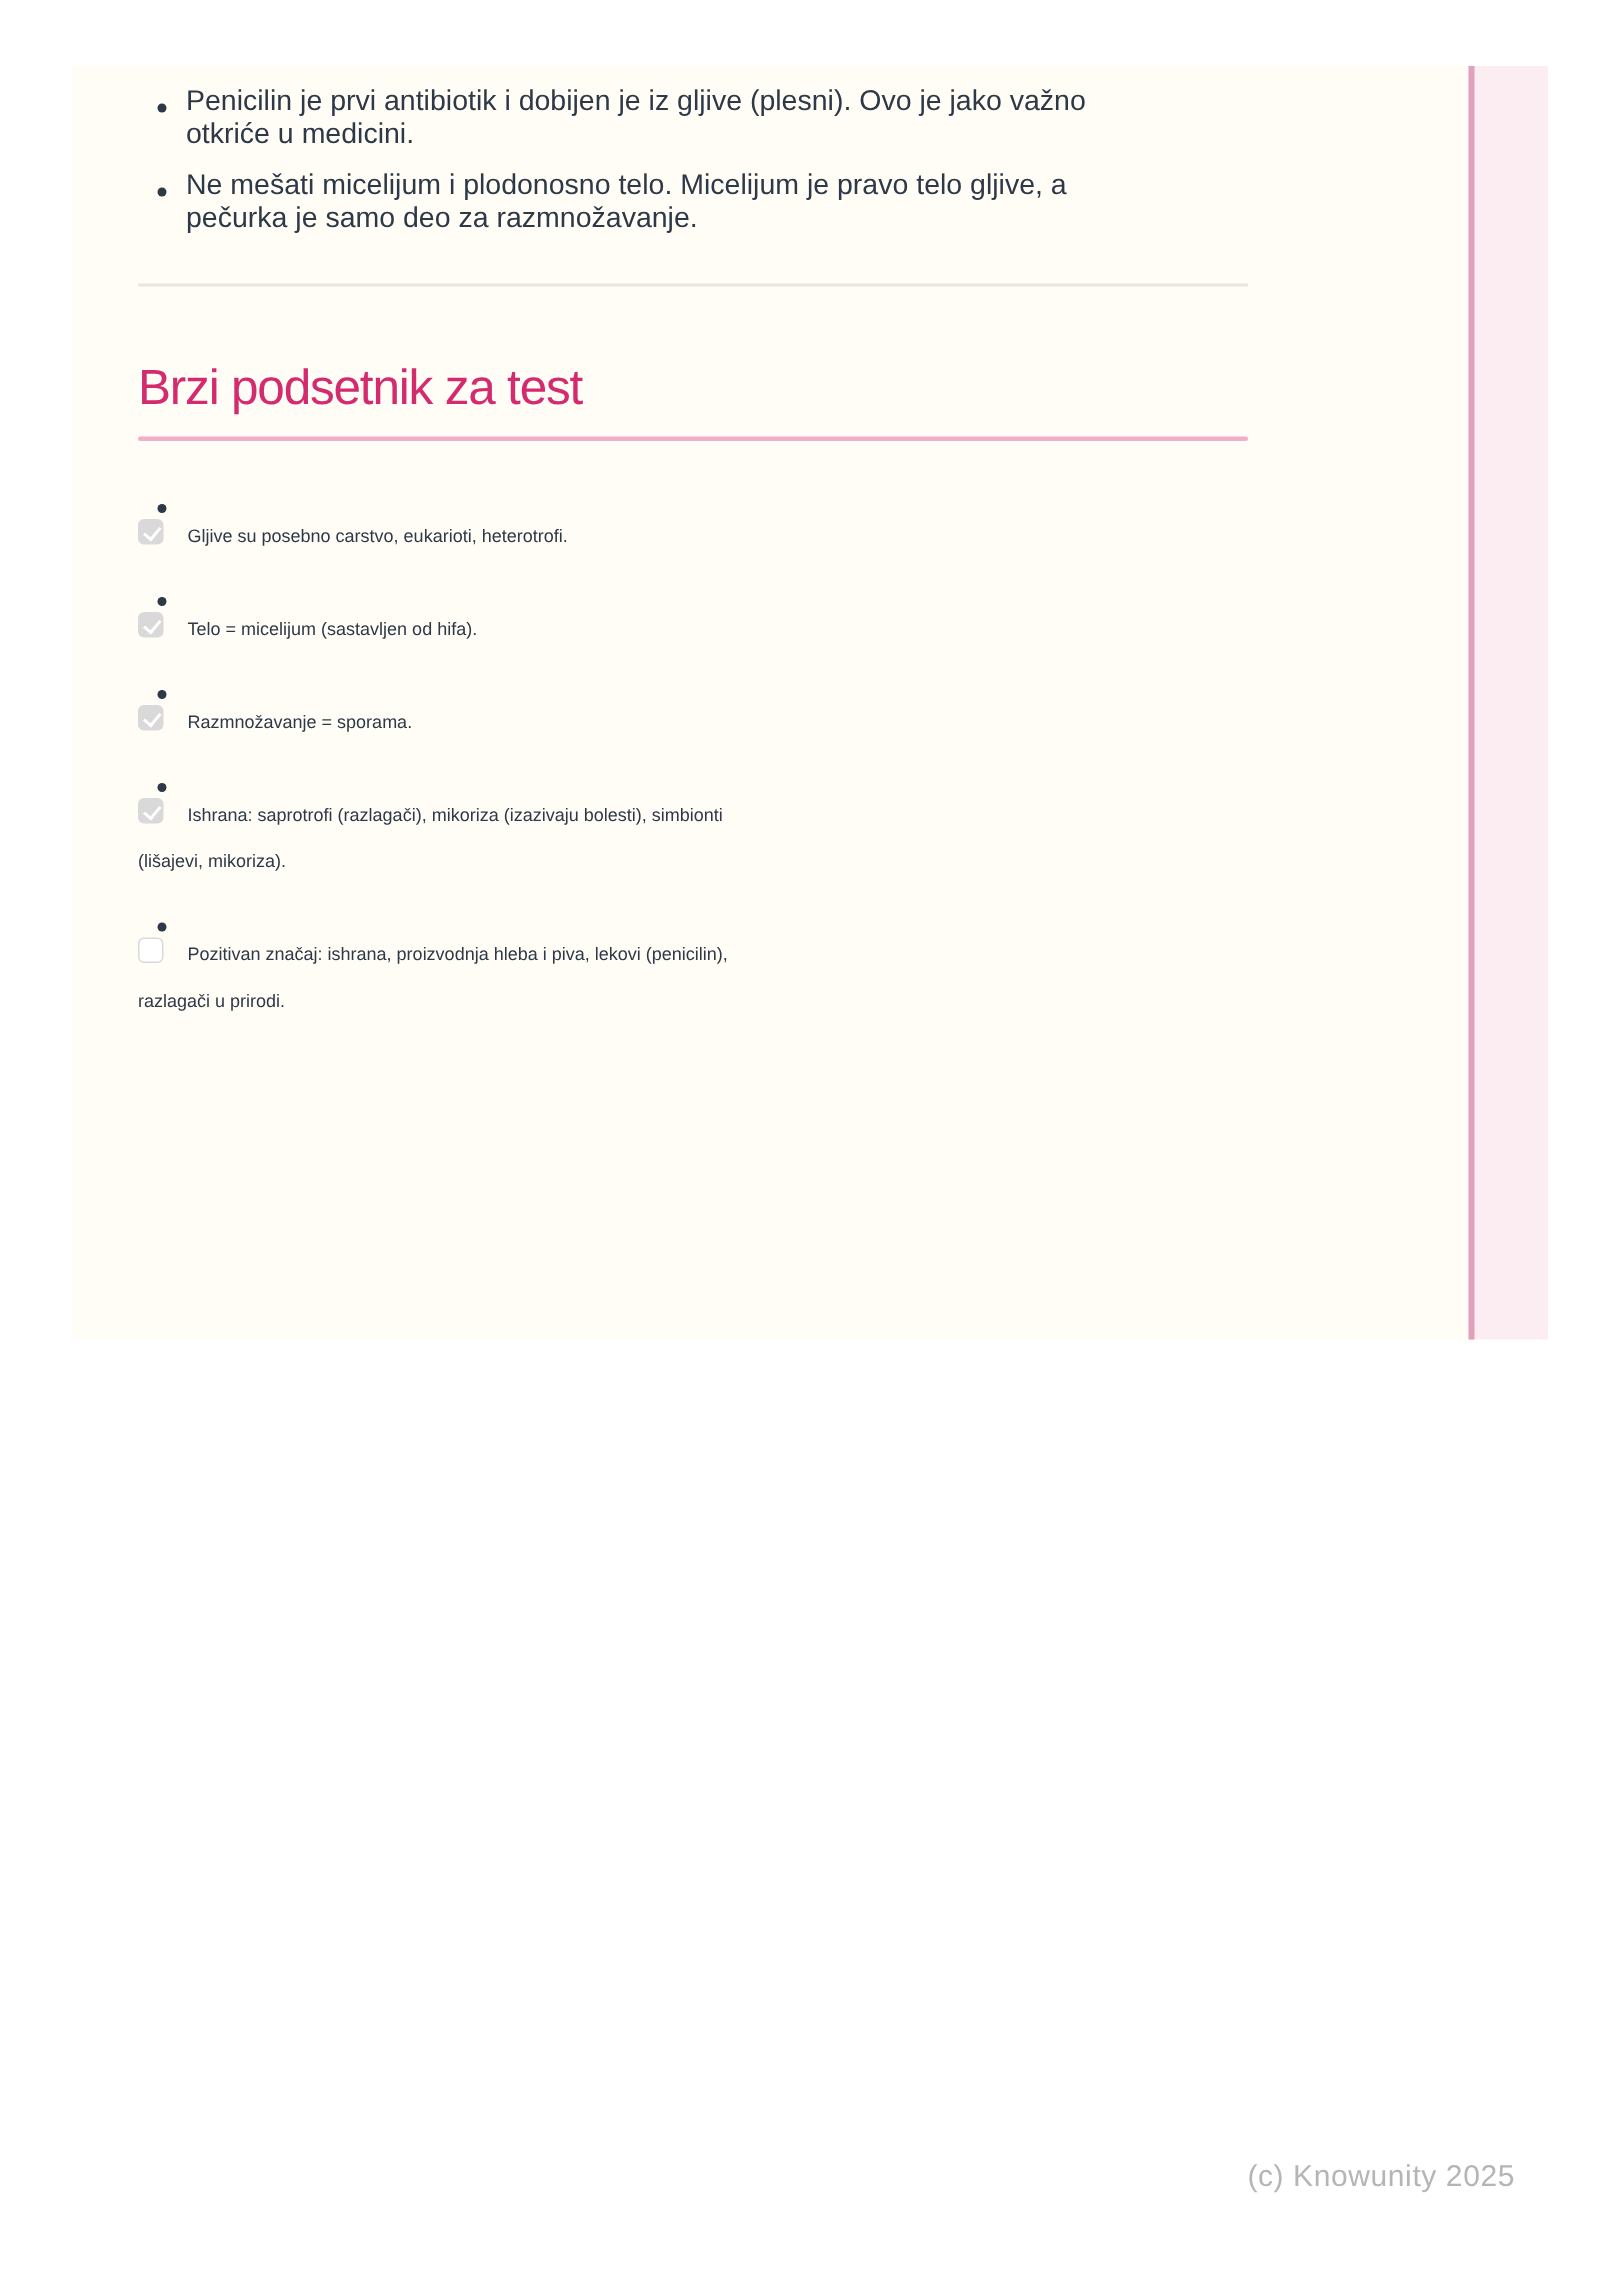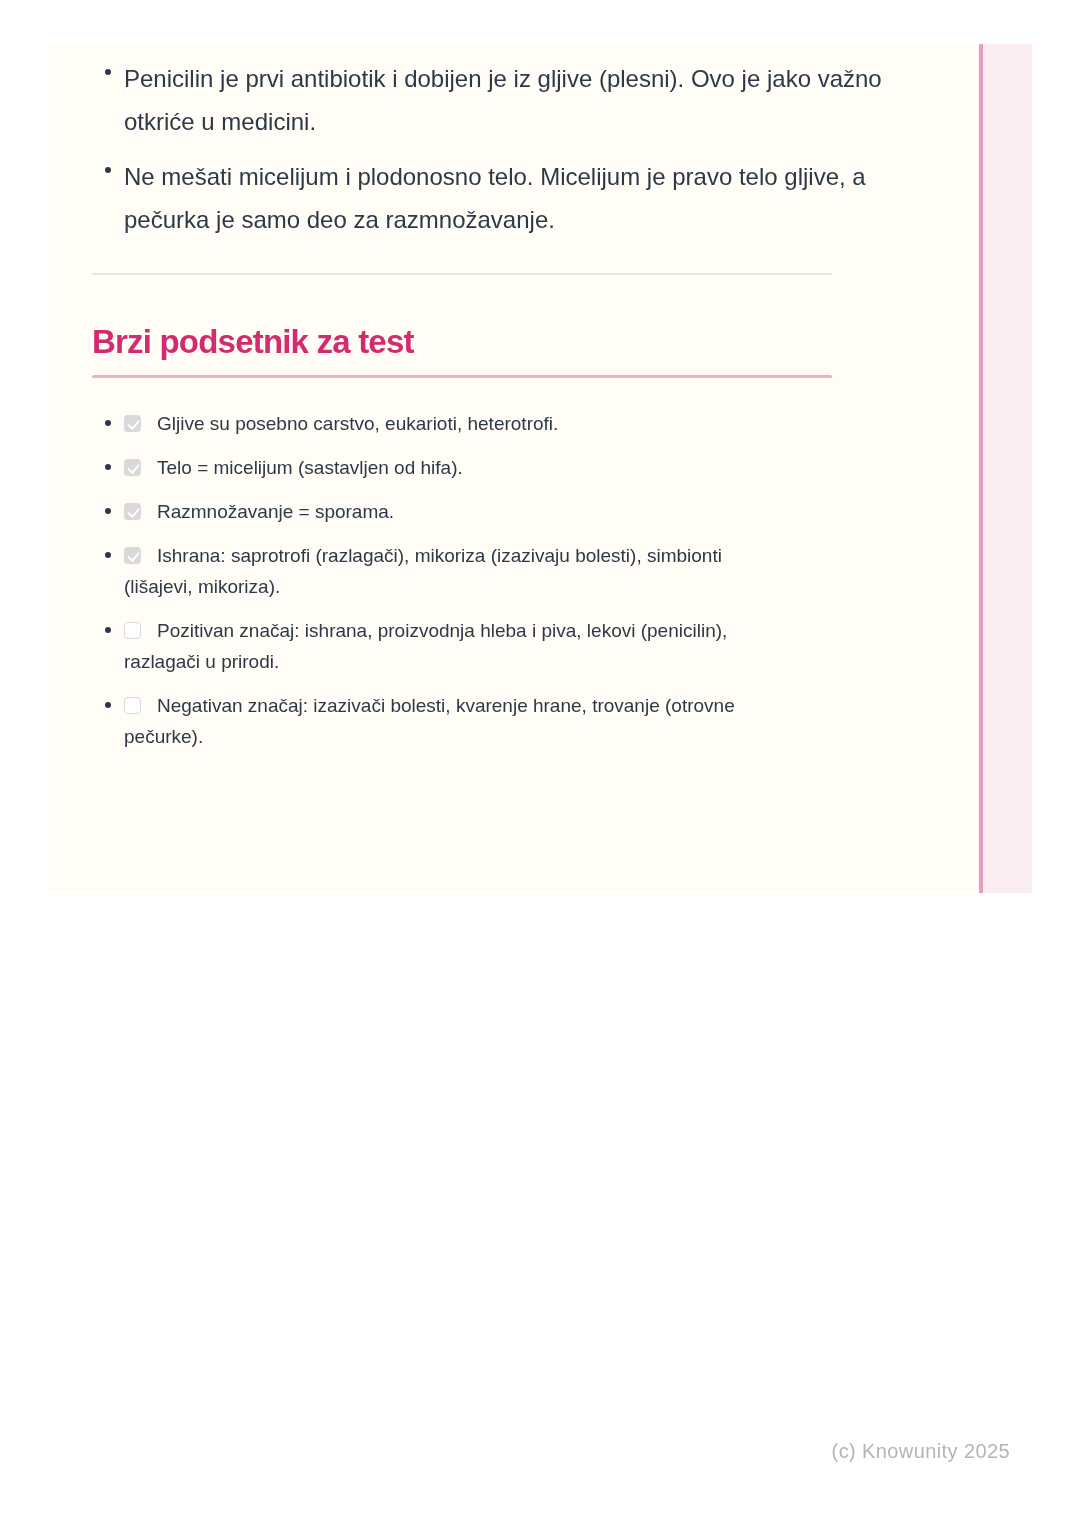--- a/index.html
+++ b/index.html
@@ -38,22 +38,22 @@
   }
   .content{
     position:absolute;
     left:44px; top:13px;
     width:830px;
   }
   
   .notes-list{list-style:none;}
   .note-item{
     display:flex;
-    font-size:24px;
-    line-height:43px;
+    font-size:19px;
+    line-height:22px;
     margin-bottom:12px;
   }
   .dot{
     flex:0 0 6px;
     width:6px;height:6px;border-radius:50%;
     background:var(--text-color);
     margin:12px 13px 0 13px;
   }
   .note-text{
     white-space:pre-wrap;
@@ -62,37 +62,38 @@
   .divider{
     width:740px;height:0;
     border-top:2px solid var(--divider-color);
     margin-top:32px;
   }
   
   .section-title{
     margin-top:47px;
     font-size:33px;
     line-height:40px;
-    font-weight:700;
+    font-weight:400;
     letter-spacing:-0.8px;
     color:var(--accent-pink);
   }
   .title-underline{
     width:740px;height:3px;
     background:var(--underline-pink);
     margin-top:13px;
     border-radius:2px;
   }
   
   .checklist{margin-top:30px;}
   .check-item{
     display:flex;
-    font-size:19px;
+    font-size:12px;
     line-height:31px;
     margin-bottom:13px;
+    flex-direction:column;
   }
   .check-body{
     flex:1;
     white-space:pre-wrap;
   }
   .checkbox{
     display:inline-block;
     width:17px;height:17px;
     border-radius:4px;
     margin-right:16px;
@@ -166,23 +167,18 @@
         <div class="check-item">
           <span class="dot"></span>
           <span class="check-body"><span class="checkbox checked"></span><span>Ishrana: </span><span class="seg-bold">saprotrofi</span><span> (razlagači), </span><span class="seg-bold">mikoriza</span><span> (izazivaju bolesti), </span><span class="seg-bold">simbionti</span><span>
 (lišajevi, mikoriza).</span></span>
         </div>
         <div class="check-item">
           <span class="dot"></span>
           <span class="check-body"><span class="checkbox unchecked"></span><span class="seg-bold">Pozitivan značaj:</span><span> ishrana, proizvodnja hleba i piva, lekovi (penicilin),
 razlagači u prirodi.</span></span>
         </div>
-        <div class="check-item">
-          <span class="dot"></span>
-          <span class="check-body"><span class="checkbox unchecked"></span><span class="seg-bold">Negativan značaj:</span><span> izazivači bolesti, kvarenje hrane, trovanje (otrovne
-pečurke).</span></span>
-        </div>
       </div>
 
   </div>
 </div>
 
 <div class="copyright">(c) Knowunity 2025</div>
 
 </body></html>

